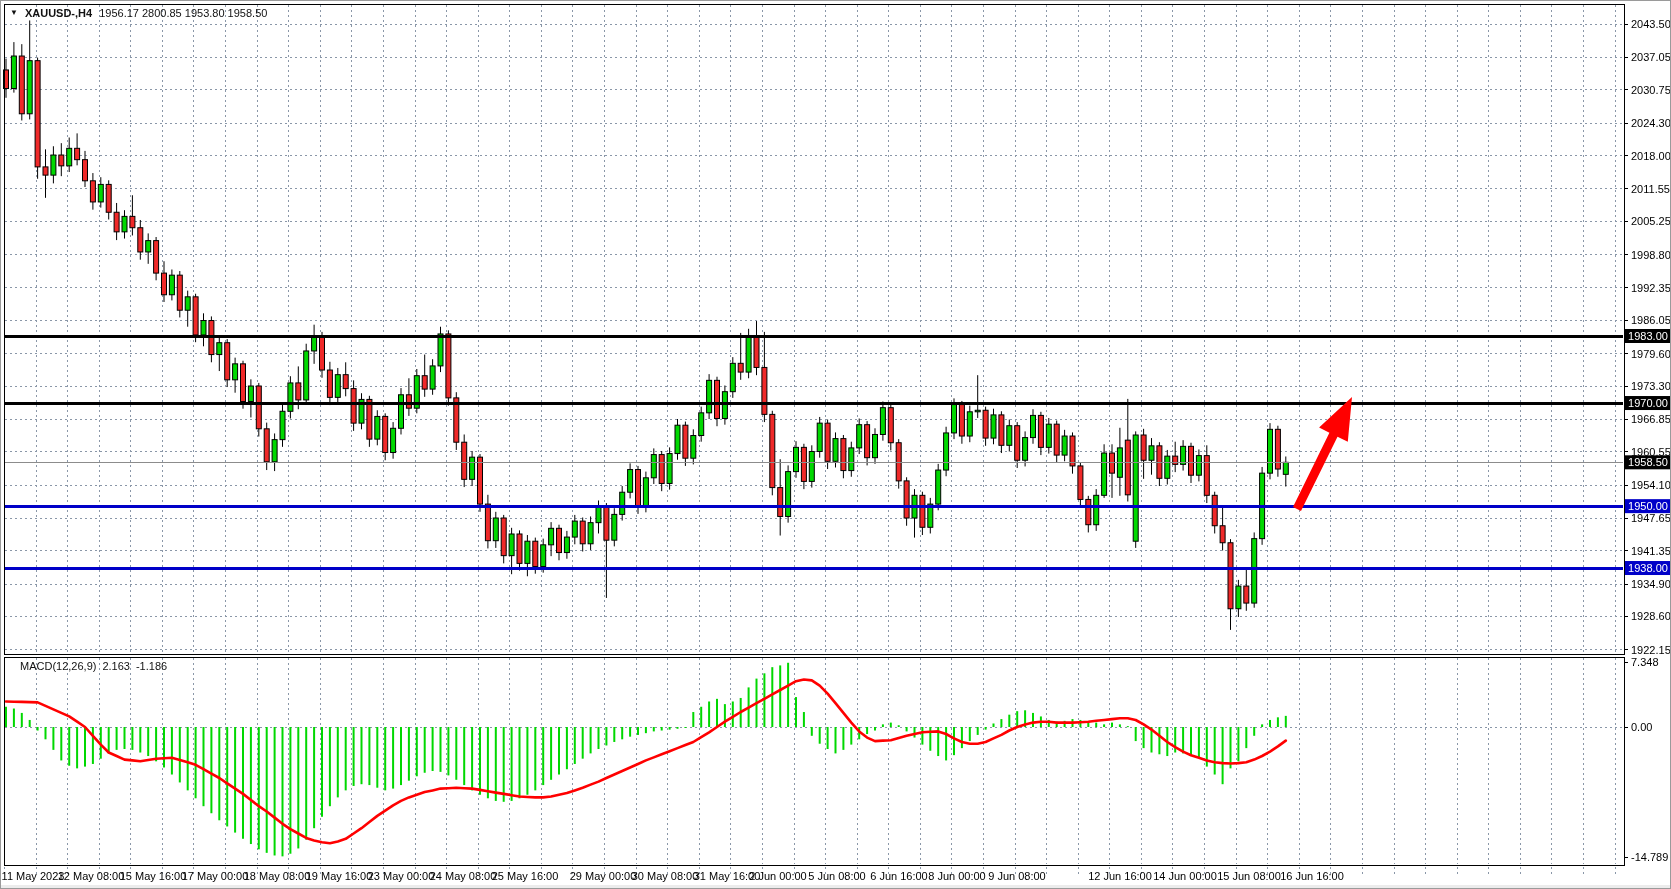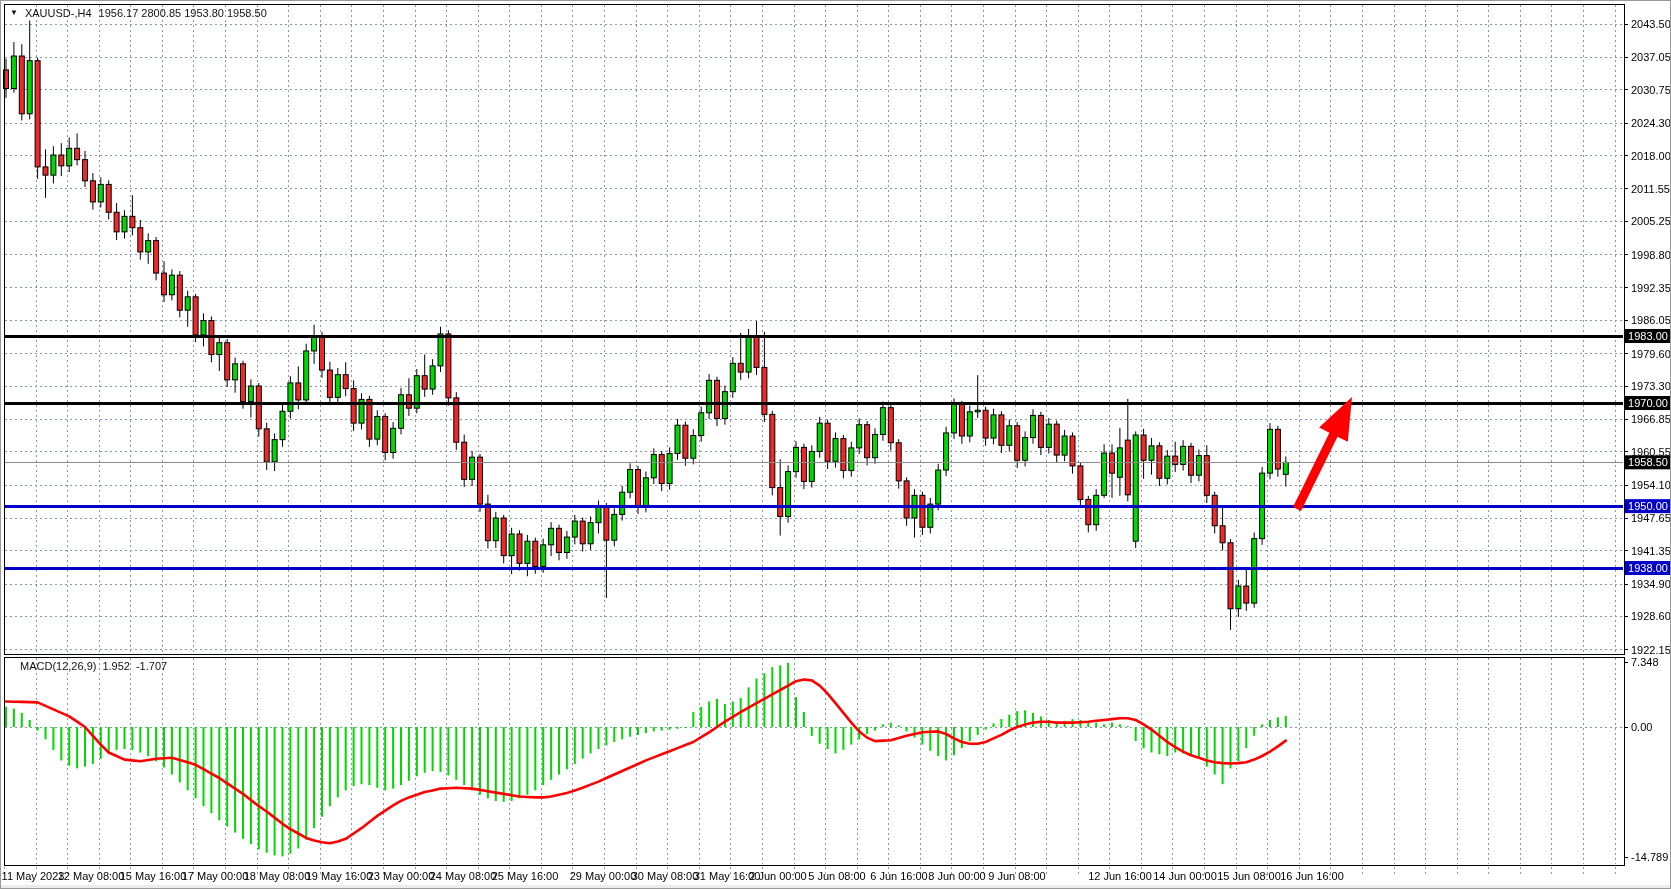--- a/index.html
+++ b/index.html
@@ -2,21 +2,21 @@
 <html><head>
 <meta charset="utf-8">
 <style>
   html,body{margin:0;padding:0;background:#d4d0c8;}
   .win{position:relative;width:1671px;height:889px;background:#fff;border:1px solid #9a9a9a;
        box-sizing:border-box;overflow:hidden;font-family:"Liberation Sans",sans-serif;}
   .win svg{position:absolute;left:0;top:0;}
   .hdr{position:absolute;left:9px;top:6px;font-size:11px;color:#111;display:flex;gap:7px;
        align-items:center;white-space:nowrap;z-index:3;}
   .hdr .arr{font-size:8px;line-height:1;cursor:pointer;}
-  .hdr b{font-weight:normal;}
+  .hdr b{font-weight:bold;}
   .macdlbl{position:absolute;left:8px;top:659px;font-size:11px;color:#111;display:flex;gap:6px;
        white-space:nowrap;z-index:3;padding-left:11px;}
 </style>
 </head>
 <body>
 
 <div class="win">
   <svg id="cv" width="1671" height="889" viewBox="0 0 1671 889">
       <g>
         <rect x="0" y="0" width="1671" height="889" fill="#ffffff"></rect>
@@ -791,16 +791,16 @@
     </svg>
 
   <div class="hdr">
     <span class="arr">▼</span>
     <b>XAUUSD-,H4</b>
     <span>1956.17 2800.85 1953.80 1958.50</span>
   </div>
 
   <div class="macdlbl">
     <span>MACD(12,26,9)</span>
-    <span>1.952</span>
-    <span>-1.707</span>
+    <span>2.163</span>
+    <span>-1.186</span>
   </div>
 </div>
 
 </body></html>

